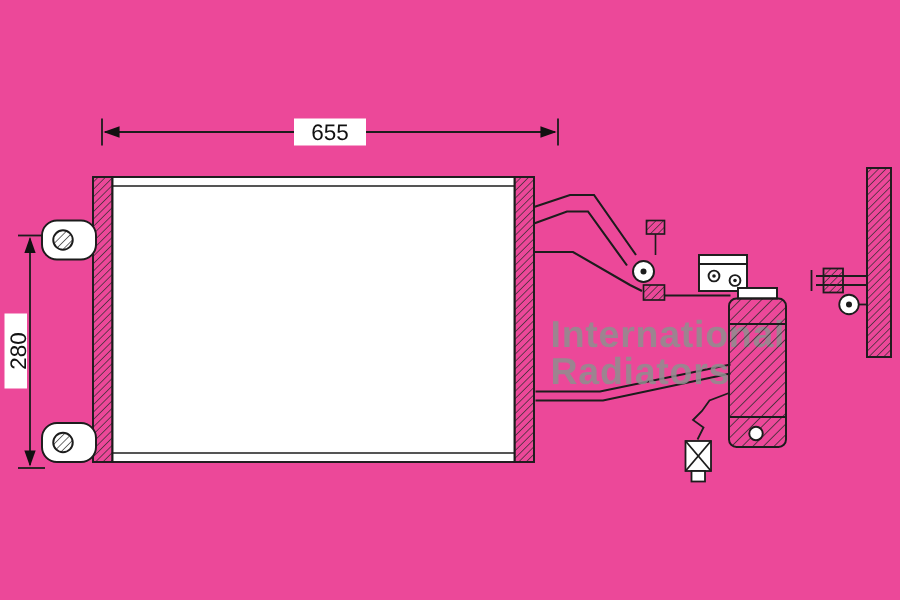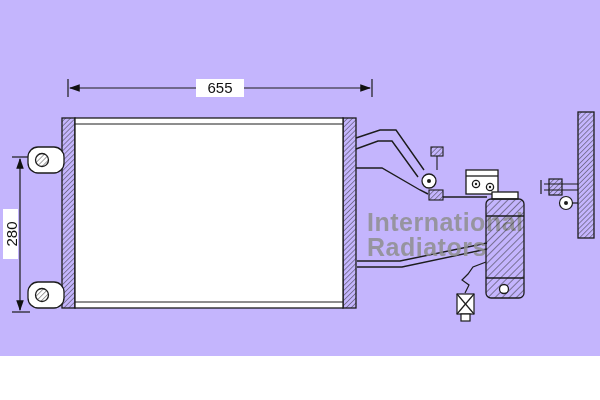--- a/index.html
+++ b/index.html
@@ -5,23 +5,23 @@
   html, body {
     margin: 0;
     padding: 0;
     width: 600px;
     height: 400px;
     background: #ffffff;
     overflow: hidden;
   }
   .canvas {
     width: 600px;
-    height: 356px;
+    height: 400px;
     position: relative;
-    background: #c4b5fd;
+    background: #ec4899;
   }
   svg { display: block; }
   .dim {
     font-family: "Liberation Sans", sans-serif;
     font-size: 15px;
     font-weight: 400;
     fill: #111111;
     text-anchor: middle;
   }
   .wm {

